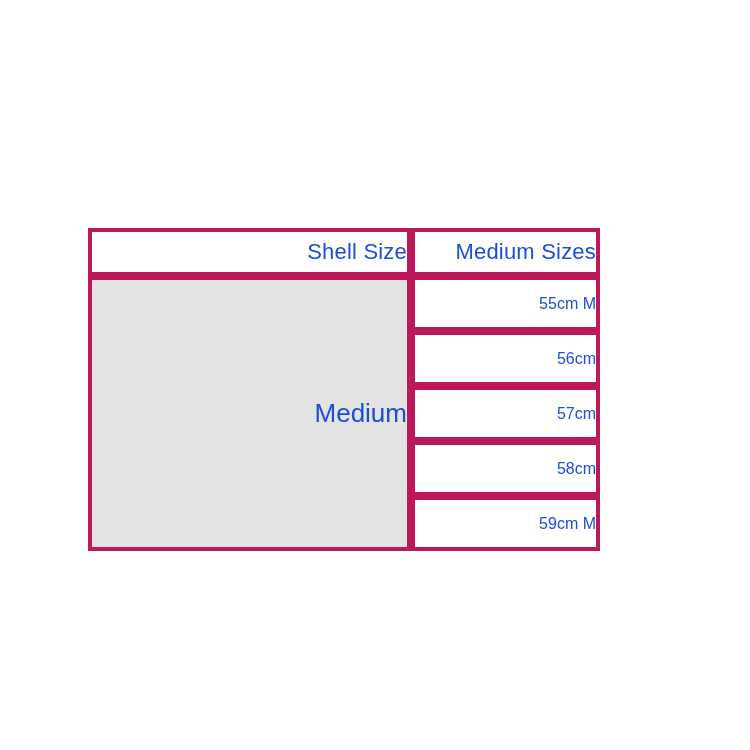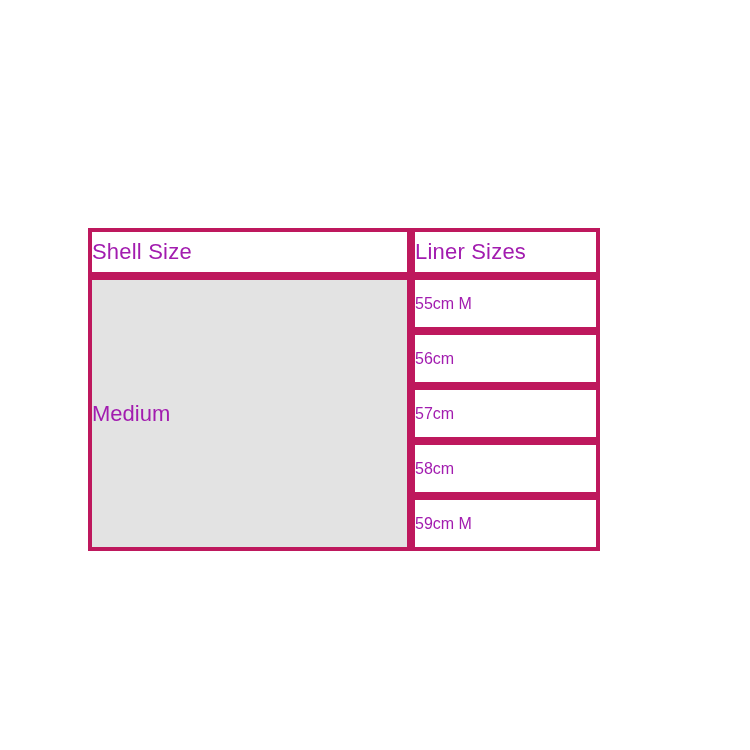--- a/index.html
+++ b/index.html
@@ -21,58 +21,58 @@
     left: 88px;
     top: 228px;
     width: 496px;
     border-collapse: collapse;
     table-layout: fixed;
     background: #ffffff;
   }
   .size-table td, .size-table th {
     border: 8px solid #be185d;
     padding: 0;
-    text-align: left;
+    text-align: right;
     vertical-align: middle;
-    color: #a21caf;
+    color: #1d4ed8;
     font-weight: normal;
   }
   .size-table .outer-left  { border-left-width: 4px; }
   .size-table .outer-right { border-right-width: 4px; }
   .size-table .outer-top   { border-top-width: 4px; }
   .size-table .outer-bottom{ border-bottom-width: 4px; }
 
   .col-shell { width: 315px; }
   .col-liner { width: 181px; }
 
   .header-cell {
     height: 40px;
     font-size: 22px;
     letter-spacing: 0.2px;
   }
   .shell-cell {
     background: #e3e3e3;
-    font-size: 22px;
+    font-size: 26px;
   }
   .liner-cell {
     height: 47px;
     font-size: 16px;
     background: #ffffff;
   }
 </style>
 </head>
 <body>
 
 <div class="page">
 
   <table class="size-table">
     <thead>
       <tr>
         <th class="header-cell col-shell outer-left outer-top">Shell Size</th>
-        <th class="header-cell col-liner outer-right outer-top">Liner Sizes</th>
+        <th class="header-cell col-liner outer-right outer-top">Medium Sizes</th>
       </tr>
     </thead>
     <tbody>
       <tr>
         <td class="shell-cell col-shell outer-left outer-bottom" rowspan="5">Medium</td>
         <td class="liner-cell col-liner outer-right">55cm M</td>
       </tr>
       <tr>
         <td class="liner-cell col-liner outer-right">56cm</td>
       </tr>

